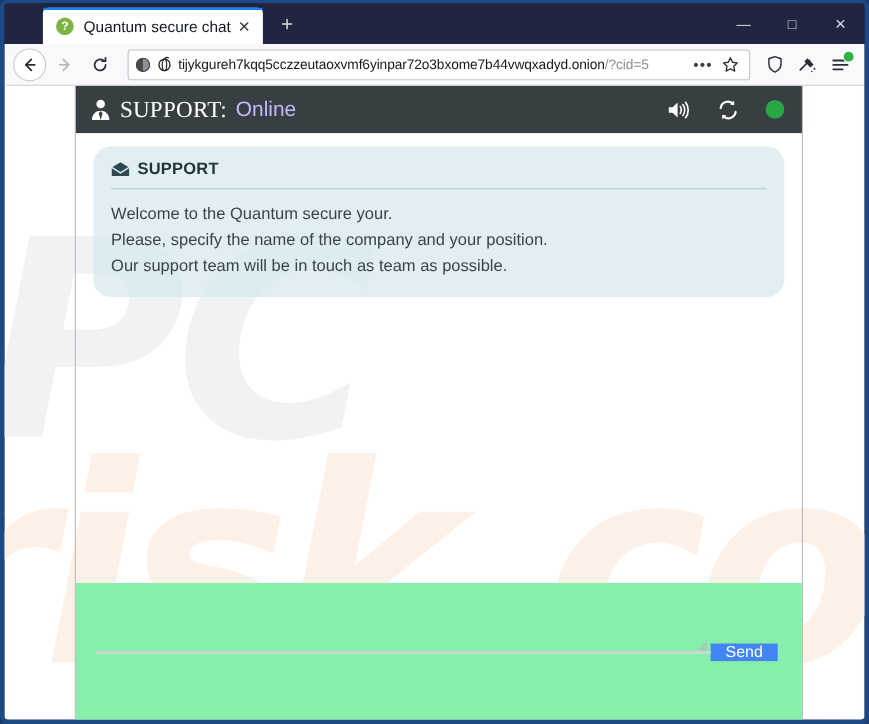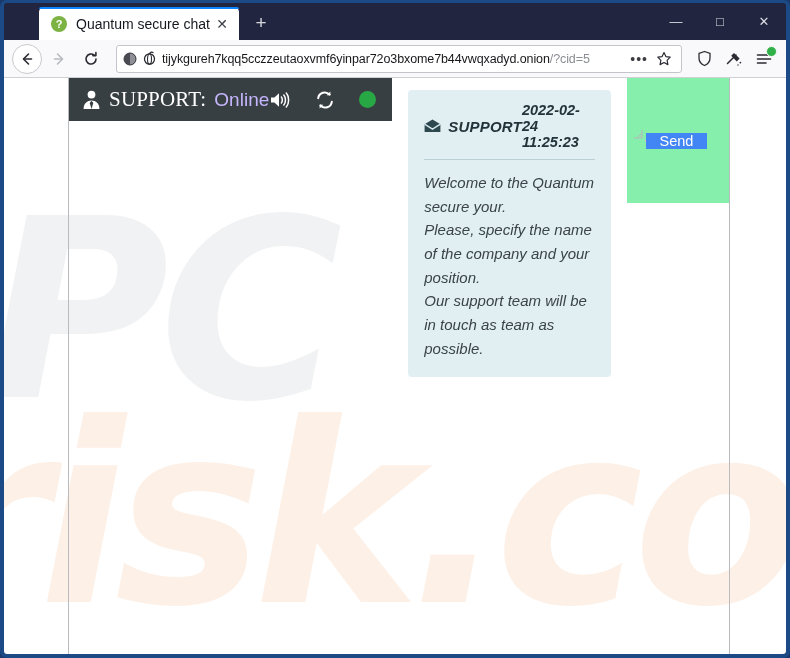--- a/index.html
+++ b/index.html
@@ -194,21 +194,21 @@
   
   #chat-container {
     position: absolute;
     left: 64px;
     top: 0;
     width: 662px;
     height: 577px;
     border-left: 1px solid #b9babd;
     border-right: 1px solid #b9babd;
     display: flex;
-    flex-direction: row;
+    flex-direction: column;
     background: transparent;
   }
 
   
   #chat-header {
     height: 43px;
     background: #383f42;
     display: flex;
     align-items: center;
     padding: 0 16px 0 12px;
@@ -248,23 +248,22 @@
   
   #chat-body {
     flex: 1 1 auto;
     position: relative;
     overflow: hidden;
     padding: 12px 16px 0 16px;
   }
 
   .message-bubble {
     background: rgba(214, 233, 238, 0.72);
-    border-radius: 4px;
+    border-radius: 16px;
     padding: 12px 16px 16px 16px;
-    font-style: italic;
   }
   .message-head {
     display: flex;
     align-items: center;
     padding-bottom: 9px;
     border-bottom: 1px solid rgba(140, 170, 178, 0.45);
   }
   #message-envelope-icon {
     color: #2e4850;
     display: flex;
@@ -456,21 +455,20 @@
       <div id="chat-body">
         <div class="message-bubble">
           <div class="message-head">
             <span id="message-envelope-icon">
               <svg width="17" height="14" viewBox="0 0 17 14" aria-hidden="true">
                 <path d="M8.5 0.6 L16.4 5.2 V13 H0.6 V5.2 Z" fill="#2e4850"></path>
                 <path d="M0.6 5.2 L8.5 10.2 L16.4 5.2" fill="none" stroke="#d6e9ee" stroke-width="1.4" stroke-linejoin="round"></path>
               </svg>
             </span>
             <span class="message-sender">SUPPORT</span>
-            <span class="message-time">2022-02-24 11:25:23</span>
           </div>
           <div class="message-body">
             <div class="message-line">Welcome to the Quantum secure your.</div>
             <div class="message-line">Please, specify the name of the company and your position.</div>
             <div class="message-line">Our support team will be in touch as team as possible.</div>
           </div>
         </div>
       </div>
 
       <div id="chat-footer">

